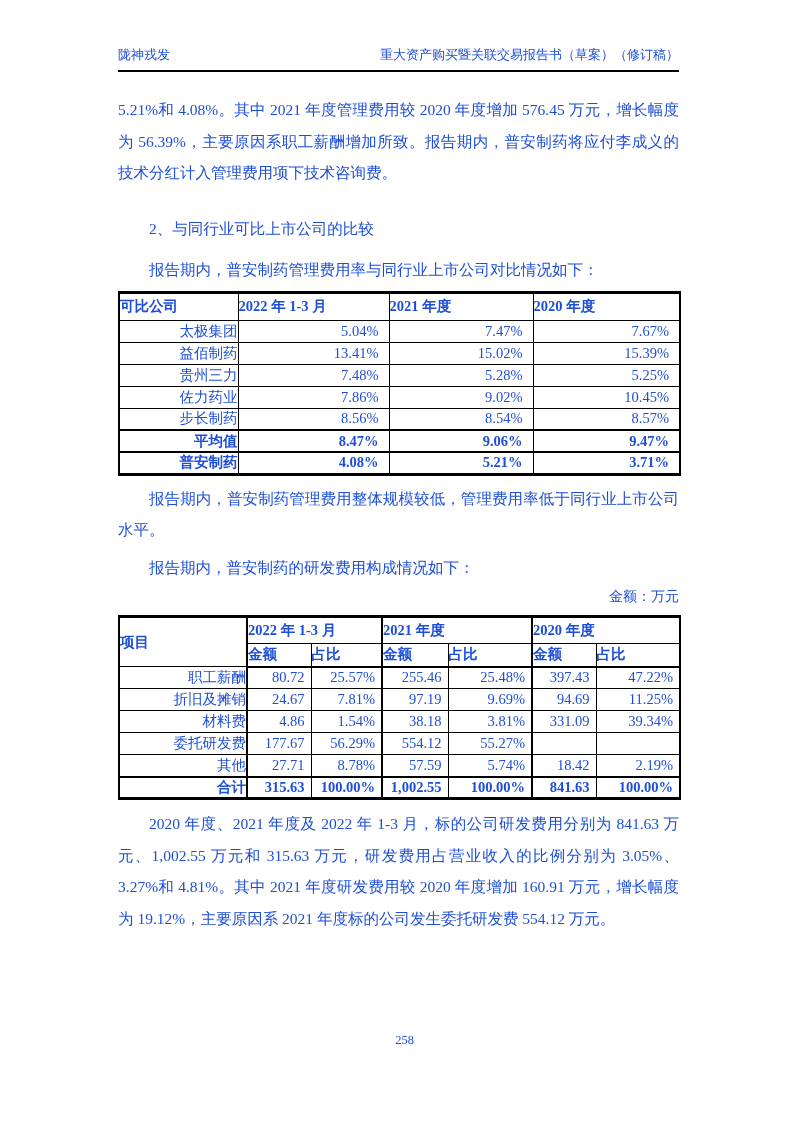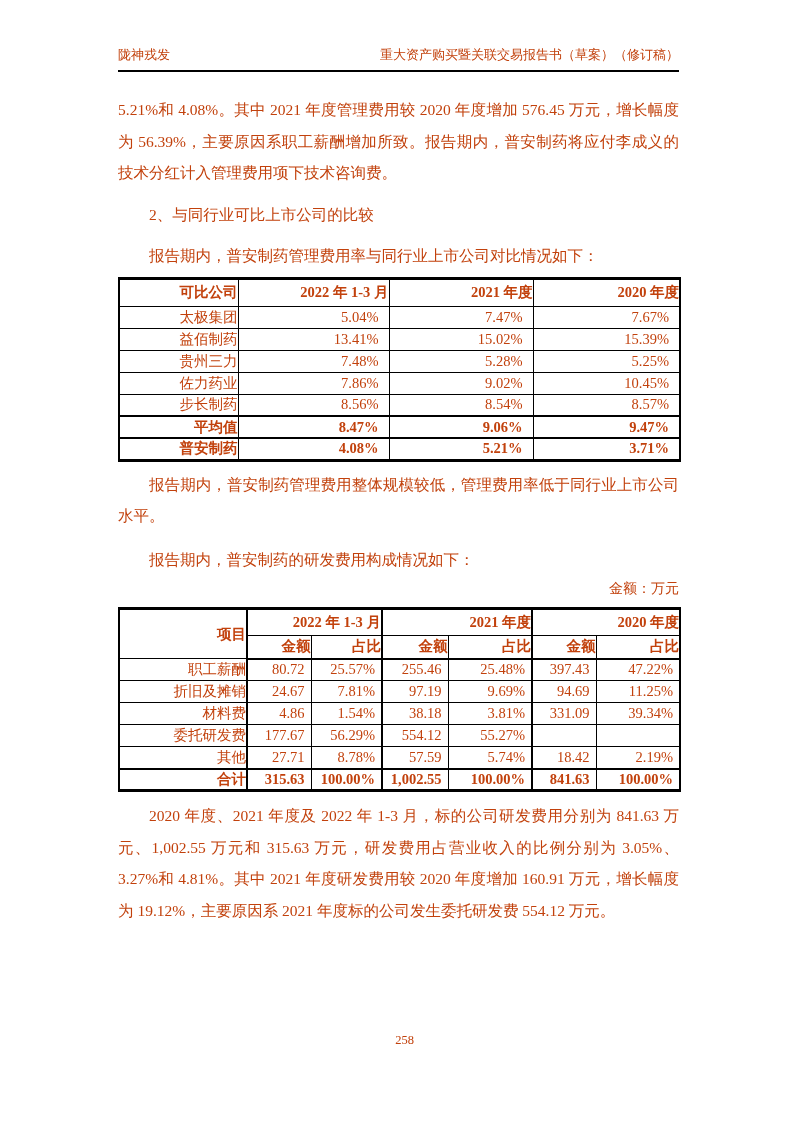--- a/index.html
+++ b/index.html
@@ -1,46 +1,46 @@
 <!DOCTYPE html>
 <html lang="zh"><head>
 <meta charset="utf-8">
 <style>
   * { margin:0; padding:0; box-sizing:border-box; }
   html,body { background:#ffffff; }
   .page {
     width:793px; height:1122px; position:relative; margin:0 auto;
-    background:#ffffff; color:#c2410c;
+    background:#ffffff; color:#1d4ed8;
     font-family:"Liberation Serif","DejaVu Serif",serif;
     padding:46px 114px 0 118px; overflow:hidden;
   }
   .header {
     display:flex; justify-content:space-between; align-items:flex-end;
     font-size:13px; padding-bottom:6px; border-bottom:2px solid #000;
   }
   .para { font-size:15.5px; line-height:31.5px; text-align:justify; }
   .indent { text-indent:2em; }
   .p1 { margin-top:22px;font-family:Liberation Serif, serif; }
-  .p-sub { margin-top:10px; }
+  .p-sub { margin-top:24px; }
   .p2 { margin-top:10px; }
   .p3 { margin-top:7px; }
-  .p4 { margin-top:12px; }
+  .p4 { margin-top:6px; }
   .p5 { margin-top:8px; }
   .section-heading {
     margin-top:18px; font-size:17px; font-weight:bold;
     font-family:"Liberation Sans","DejaVu Sans",sans-serif;
     letter-spacing:1px;
   }
   .unit-note { margin-top:2px; font-size:14px; text-align:right; line-height:24px; }
   table { width:100%; border-collapse:collapse; table-layout:fixed;
           border:2px solid #000; border-top:3px solid #000; border-bottom:3px solid #000; }
   .t1 { margin-top:5px; }
   .t2 { margin-top:6px; }
   th, td { border:1px solid #000; overflow:hidden; white-space:nowrap; }
-  th { font-weight:bold; font-size:14.5px; text-align:right; }
+  th { font-weight:bold; font-size:14.5px; text-align:left; }
   .t1 th { height:28px; }
   .t1 td { height:22px; font-size:14.5px; }
   .t2 thead tr:first-child th { height:27px; }
   .t2 thead tr:last-child th { height:23px; border-bottom:2px solid #000; }
   .t2 td { height:22px; font-size:14.5px; }
   td.c { text-align:right; }
   td.n { text-align:right; padding-right:10px; }
   .t2 td.n { padding-right:6px;font-family:Liberation Serif, serif; }
   tr.emph td { font-weight:bold; border-top:2px solid #000; }
   .t2 .grp { border-right:2px solid #000; }

